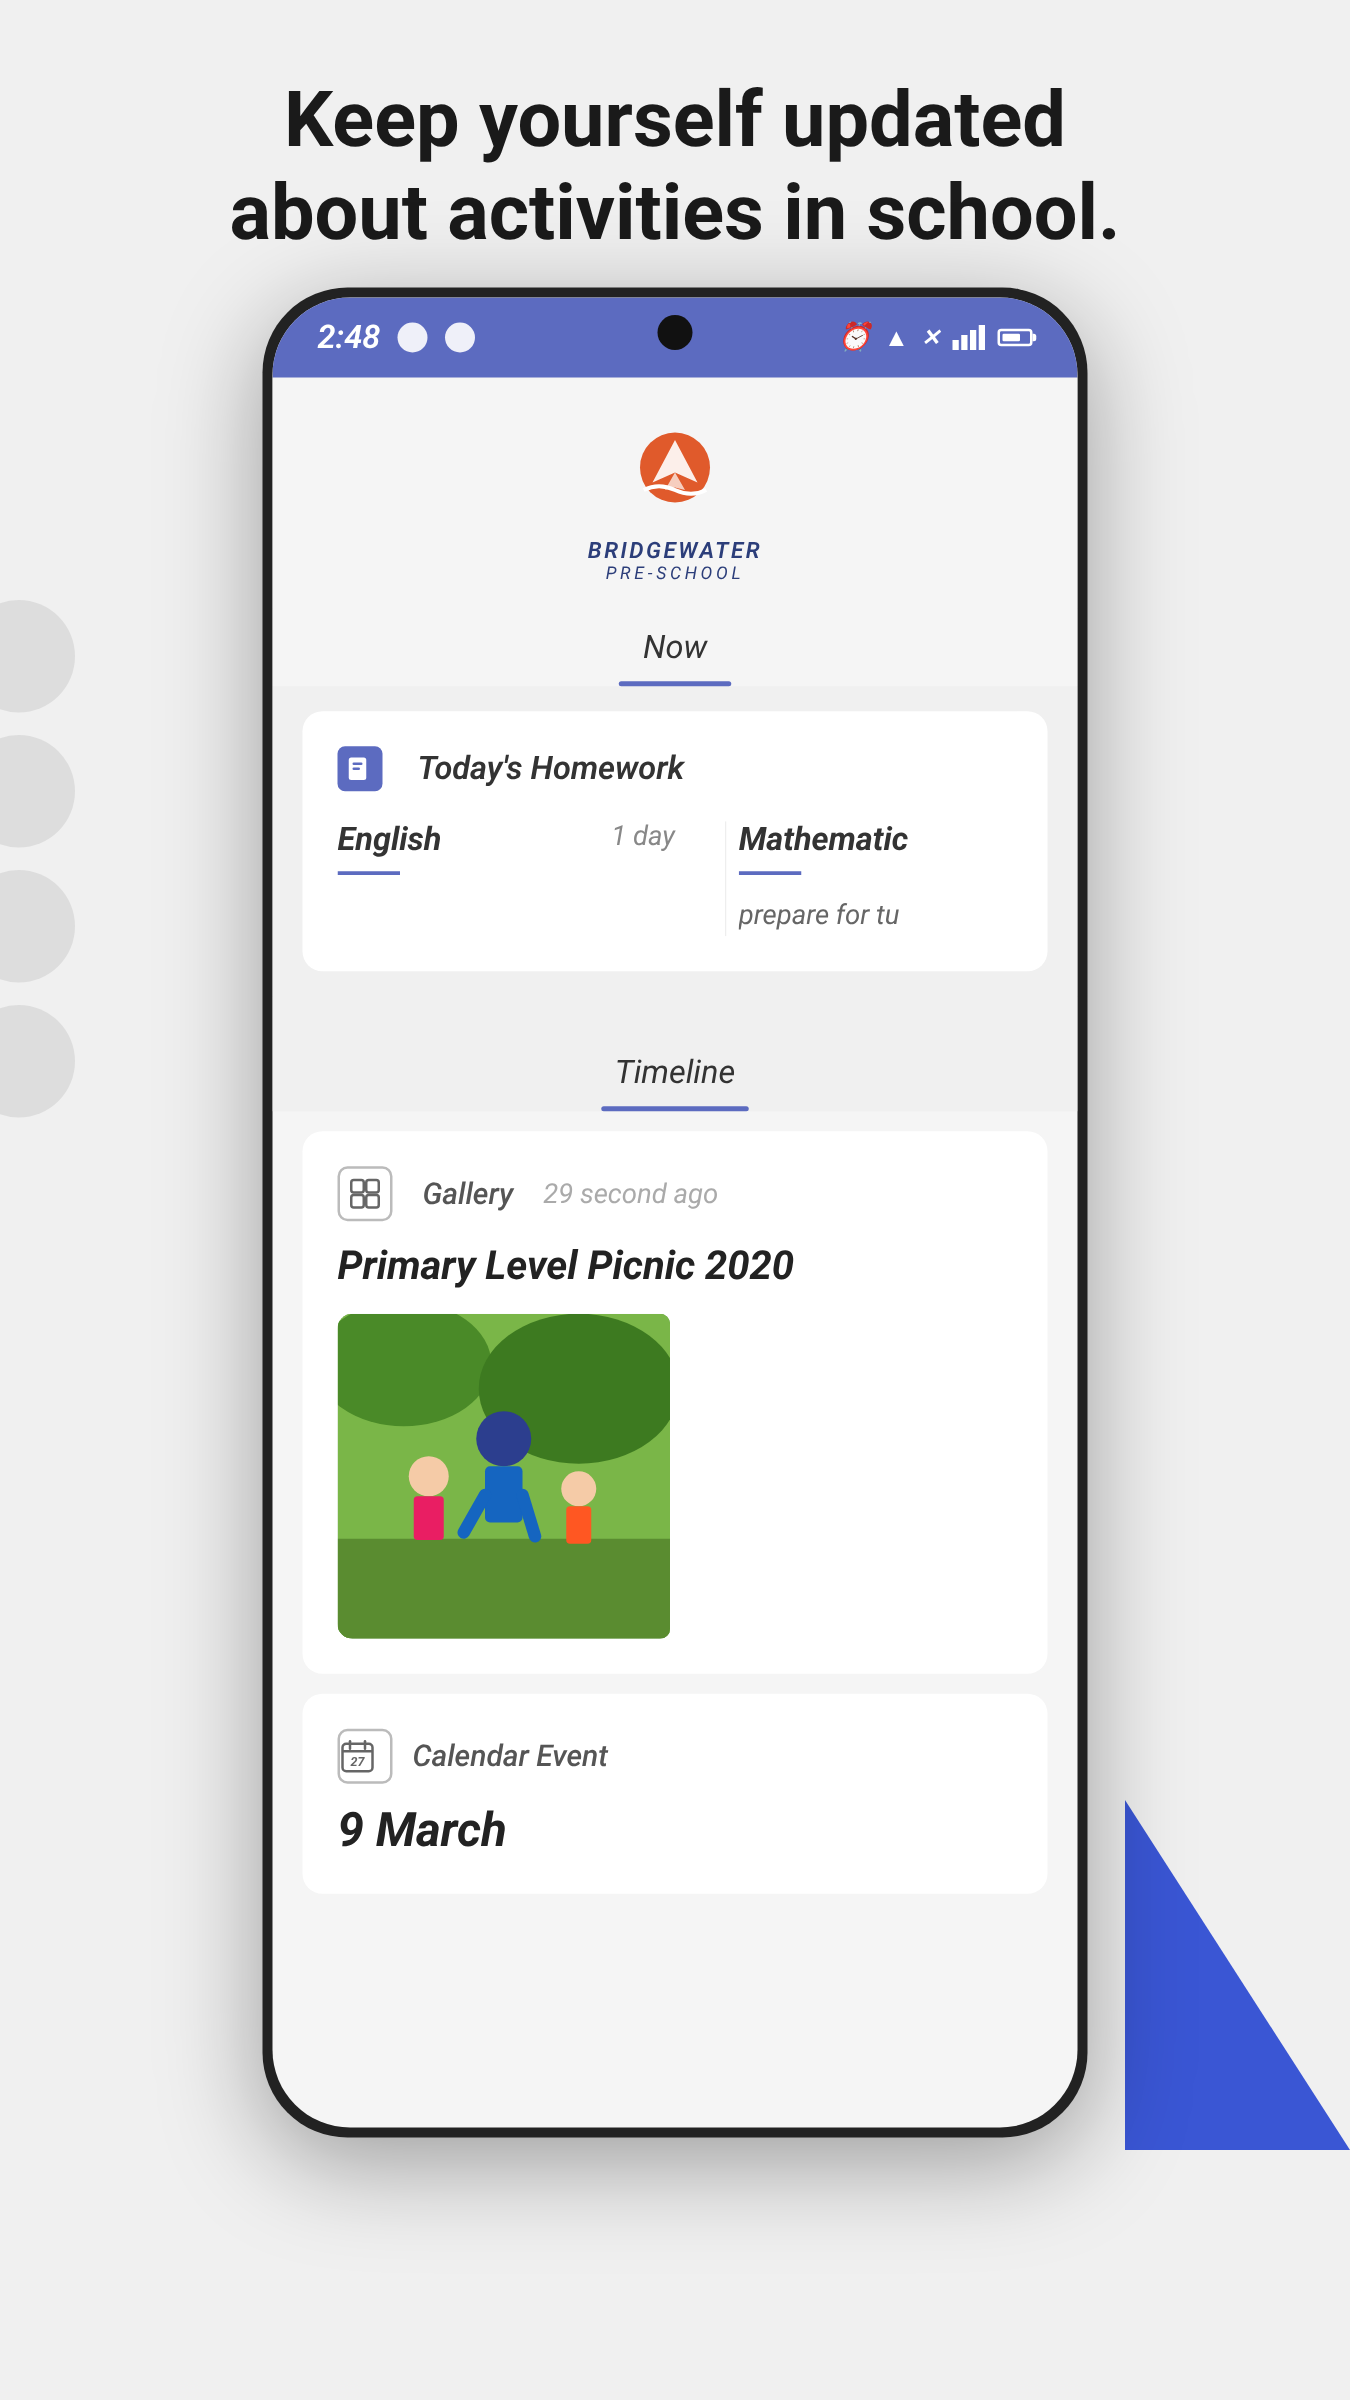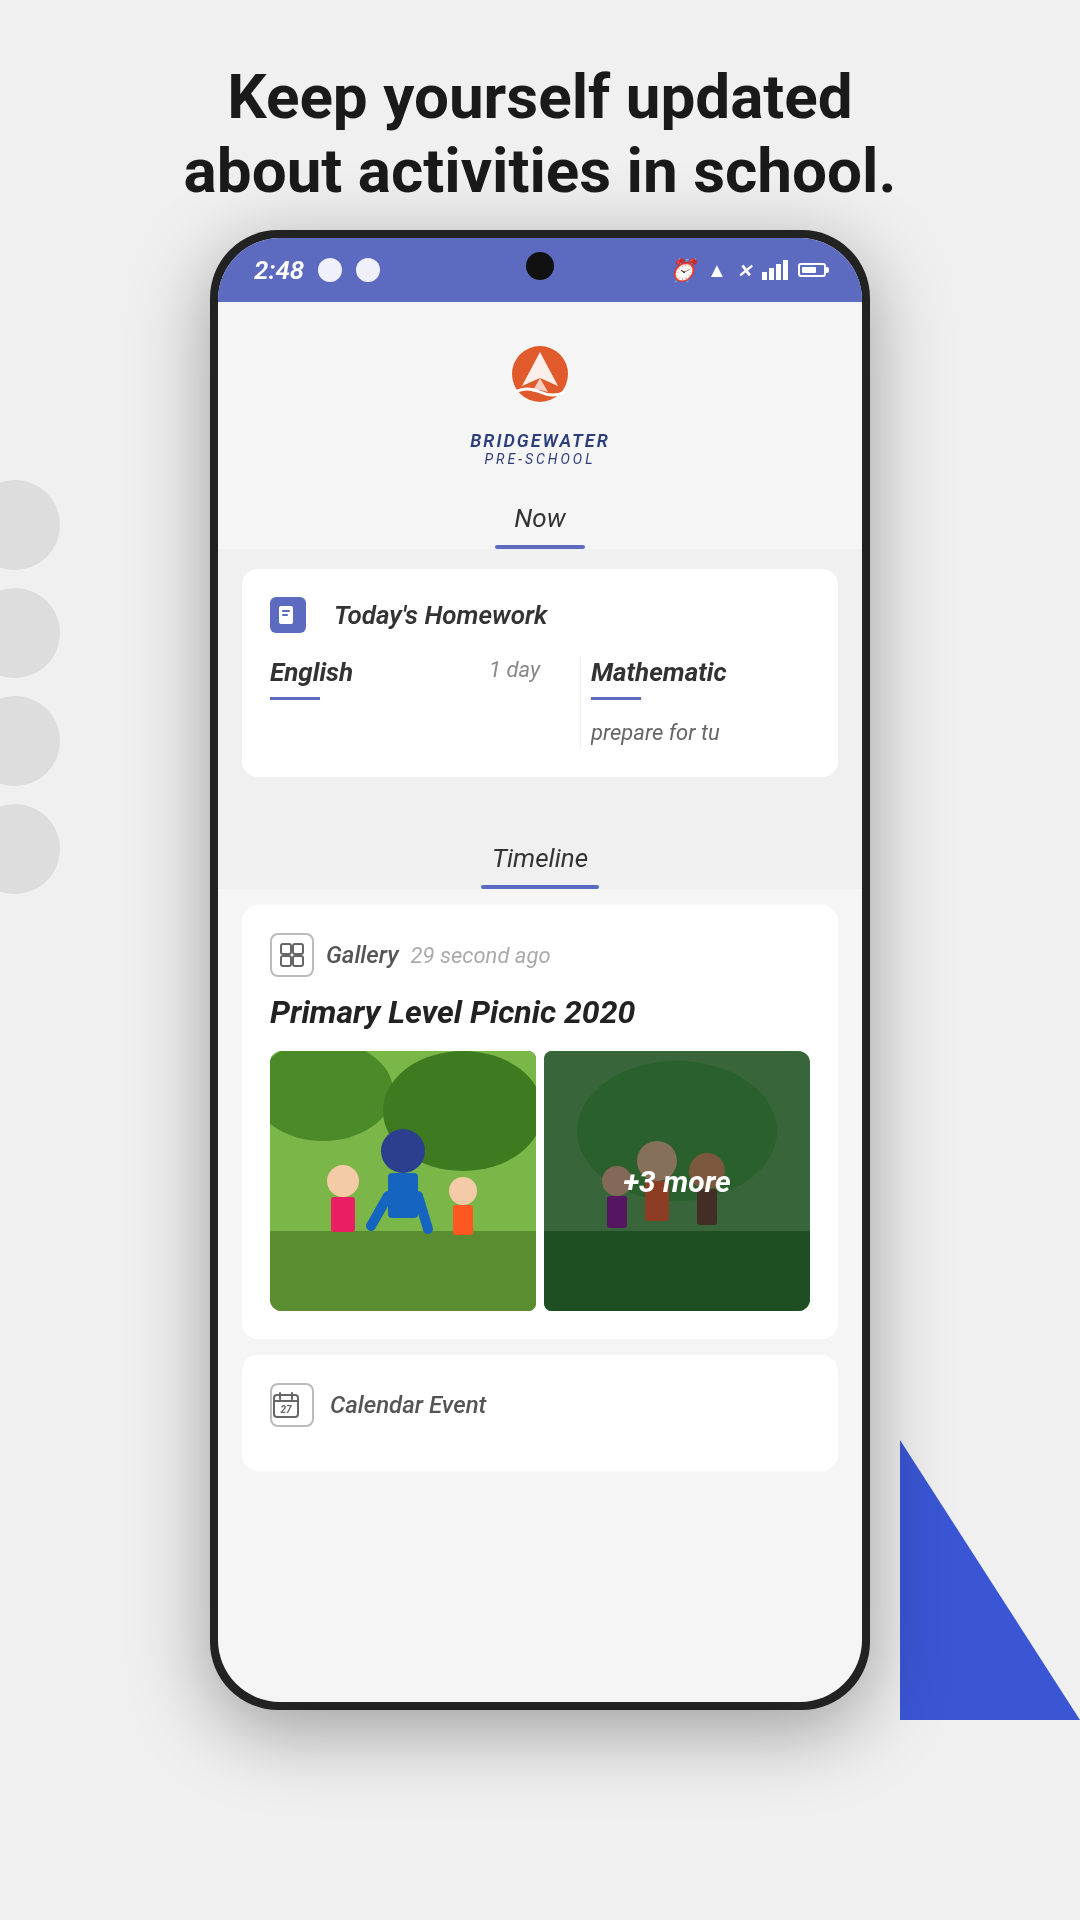--- a/index.html
+++ b/index.html
@@ -313,21 +313,21 @@
     .timeline-card {
       background: white;
       border-radius: 16px;
       padding: 28px;
       margin: 16px 24px 16px;
     }
 
     .timeline-meta {
       display: flex;
       align-items: center;
-      gap: 12px;
+      gap: 24px;
       margin-bottom: 16px;
     }
 
     .timeline-icon {
       width: 44px;
       height: 44px;
       border: 2px solid #bbb;
       border-radius: 8px;
       display: flex;
       align-items: center;
@@ -649,53 +649,33 @@
 
               <circle cx="80" cy="130" r="16" fill="#f5cba7"></circle>
               <rect x="68" y="146" width="24" height="35" rx="3" fill="#e91e63"></rect>
 
               <circle cx="200" cy="140" r="14" fill="#f5cba7"></circle>
               <rect x="190" y="154" width="20" height="30" rx="3" fill="#ff5722"></rect>
             </svg>
           </div>
         </div>
 
-        <div class="photo-item" style="position:relative;">
-          <div class="photo-scene-2">
-            <svg width="100%" height="100%" viewBox="0 0 280 260" preserveAspectRatio="xMidYMid slice">
-
-              <rect width="280" height="260" fill="#66bb6a"></rect>
-              <ellipse cx="140" cy="80" rx="100" ry="70" fill="#4caf50"></ellipse>
-              <rect y="180" width="280" height="80" fill="#388e3c"></rect>
-
-              <circle cx="120" cy="110" r="20" fill="#f5cba7"></circle>
-              <rect x="108" y="130" width="24" height="40" rx="3" fill="#ff7043"></rect>
-              <circle cx="170" cy="120" r="18" fill="#e0a070"></circle>
-              <rect x="160" y="138" width="20" height="36" rx="3" fill="#795548"></rect>
-              <circle cx="80" cy="130" r="15" fill="#f0c0a0"></circle>
-              <rect x="70" y="145" width="20" height="32" rx="3" fill="#9c27b0"></rect>
-            </svg>
-          </div>
-
-          <div class="photo-overlay-more">
-            <span>+3 more</span>
-          </div>
-        </div>
       </div>
     </div>
 
     <div class="calendar-card">
       <div class="calendar-meta">
         <div class="calendar-icon">
           <svg width="28" height="28" viewBox="0 0 28 28" fill="none">
             <rect x="2" y="4" width="24" height="22" rx="3" stroke="#666" stroke-width="2"></rect>
             <line x1="2" y1="10" x2="26" y2="10" stroke="#666" stroke-width="2"></line>
             <line x1="8" y1="2" x2="8" y2="8" stroke="#666" stroke-width="2" stroke-linecap="round"></line>
             <line x1="20" y1="2" x2="20" y2="8" stroke="#666" stroke-width="2" stroke-linecap="round"></line>
             <text x="14" y="22" text-anchor="middle" font-size="10" fill="#666" font-weight="700">27</text>
           </svg>
         </div>
         <span class="calendar-type">Calendar Event</span>
       </div>
+      <div class="calendar-date">9 March</div>
     </div>
 
   </div>
 </div>
 
 </body></html>

